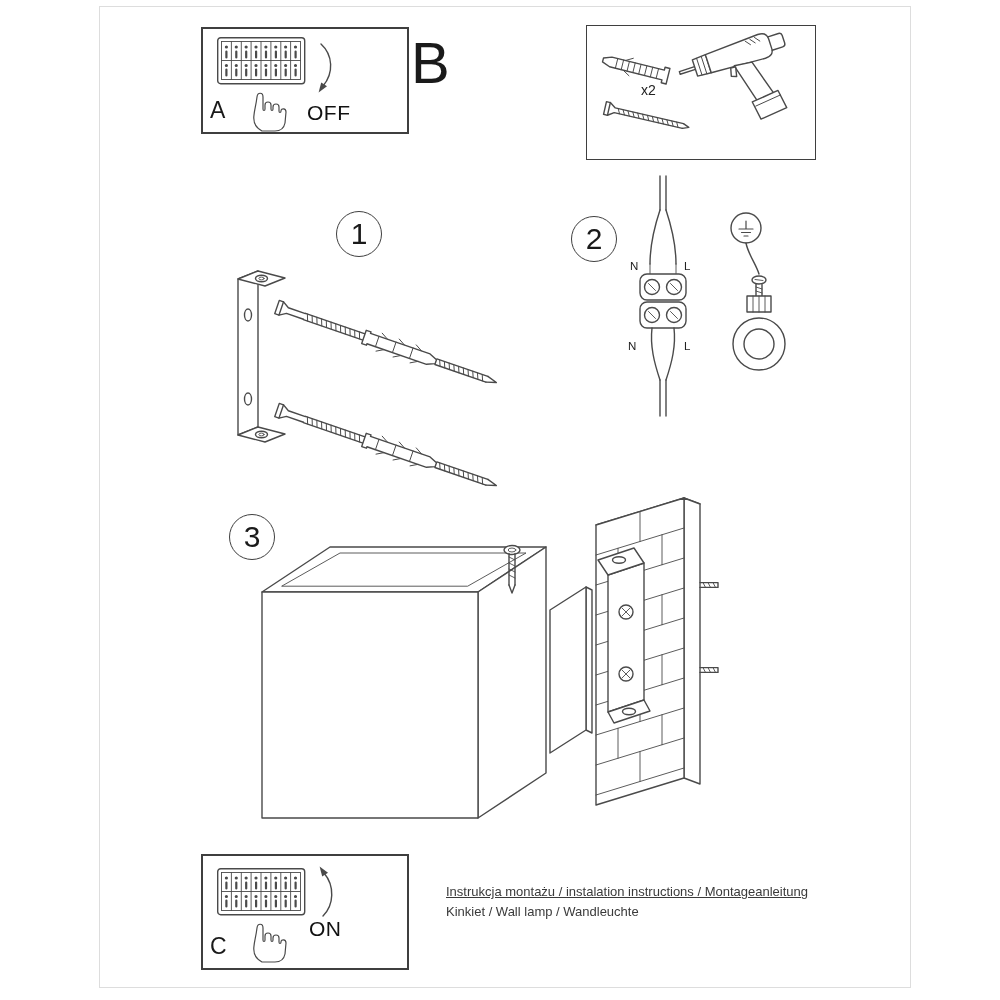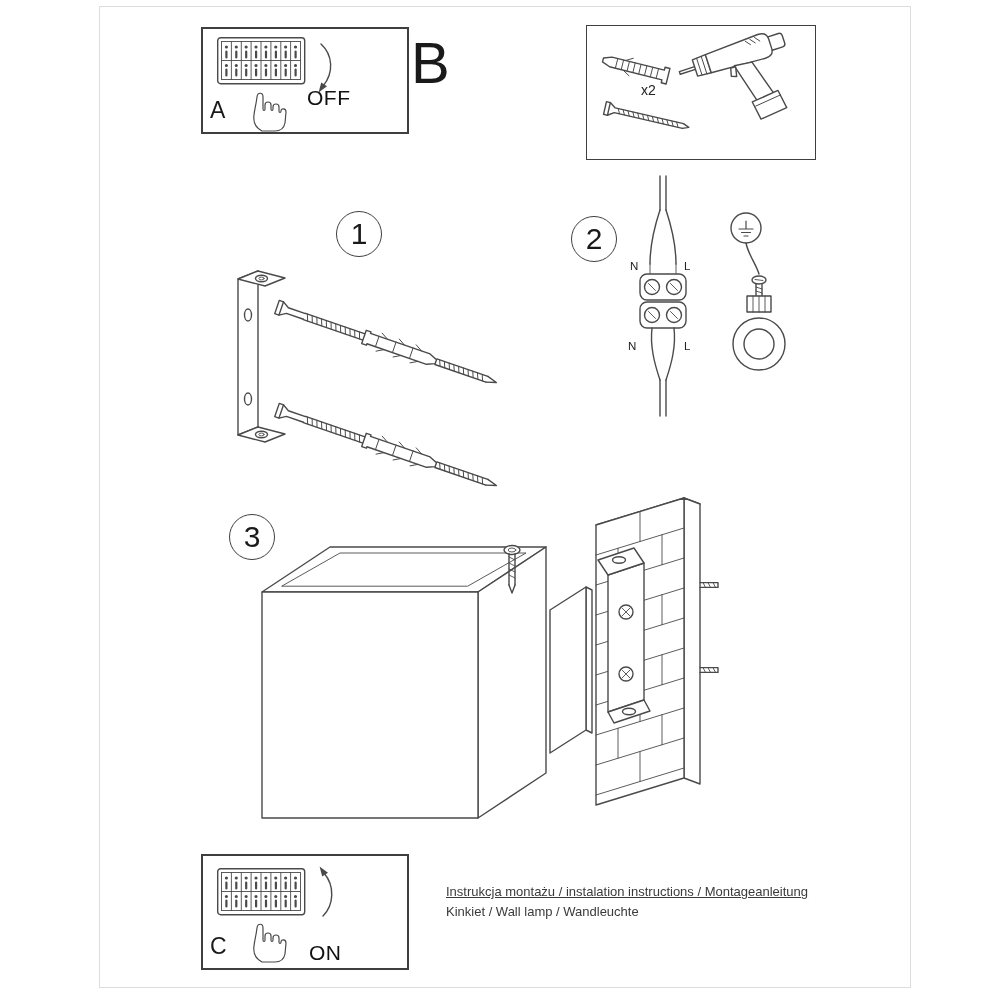--- a/index.html
+++ b/index.html
@@ -62,21 +62,21 @@
     <svg width="204" height="103" viewBox="0 0 204 103">
       <g>
           <use href="#g-fusebox" x="14" y="8"></use>
         </g>
       <g>
         <path d="M118,15 C130,26 131,44 120,57" class="ln"></path>
         <polygon points="115.6,63.6 124,57.2 118.2,53.4" class="fd"></polygon>
       </g>
     </svg>
     <span class="letter" style="left:7px;bottom:8px;">A</span>
-    <span class="state" style="left:104px;bottom:22px;">OFF</span>
+    <span class="state" style="left:104px;bottom:7px;">OFF</span>
   </div>
 
   <div class="big-b" style="left:411px;top:34px;">B</div>
 
   <div class="tools-box" style="left:586px;top:25px;width:228px;height:133px;">
     <svg width="228" height="133" viewBox="0 0 228 133">
       <g transform="translate(16,34) rotate(14)">
         <path d="M0,-2 L8,-5 H62 V-8 H67 V8 H62 V5 H8 L0,2 Z" class="fw"></path>
         <path class="th" d="M14,-5 V5 M20,-5 V5 M26,-5 V5 M32,-5 V5 M38,-5 V5 M44,-5 V5 M50,-5 V5 M56,-5 V5"></path>
         <path class="th" d="M22,-5 L29,-9 M22,5 L29,9"></path>
@@ -223,18 +223,18 @@
     <svg width="204" height="112" viewBox="0 0 204 112">
       <g>
           <use href="#g-fusebox" x="14" y="12"></use>
         </g>
       <g>
         <path d="M120,60 C131,49 132,30 121,17" class="ln"></path>
         <polygon points="116.6,10.4 125,16.8 119.2,20.6" class="fd"></polygon>
       </g>
     </svg>
     <span class="letter" style="left:7px;bottom:8px;">C</span>
-    <span class="state" style="left:106px;bottom:3px;">ON</span>
+    <span class="state" style="left:106px;bottom:27px;">ON</span>
   </div>
 
   <div class="footer-line" style="left:446px;top:884px;text-decoration:underline;">Instrukcja montażu / instalation instructions / Montageanleitung</div>
   <div class="footer-line" style="left:446px;top:904px;text-align:center;">Kinkiet / Wall lamp / Wandleuchte</div>
 </div>
 
 </body></html>

